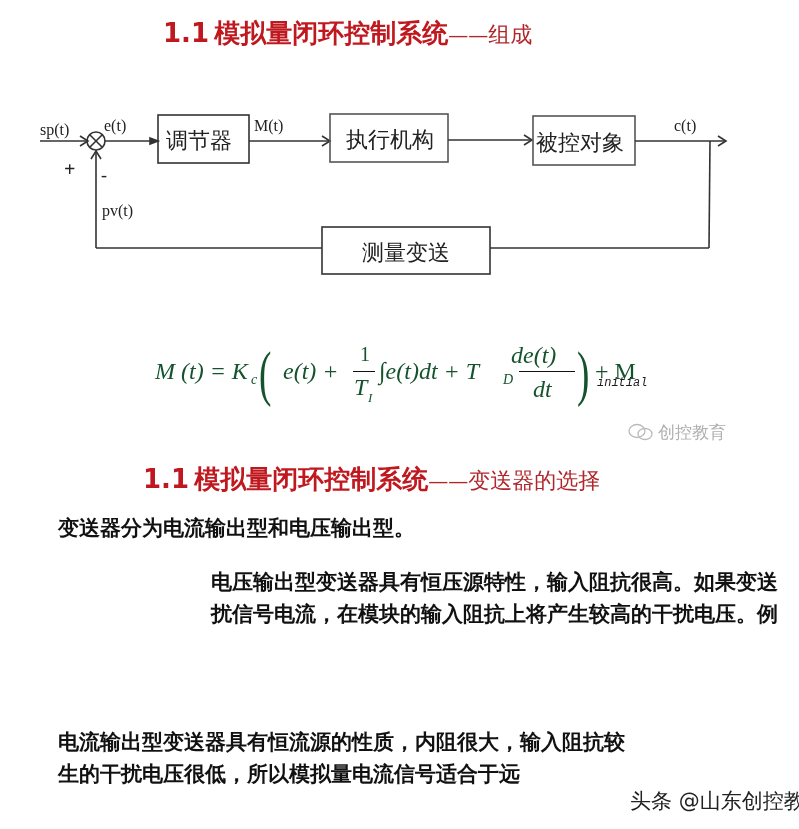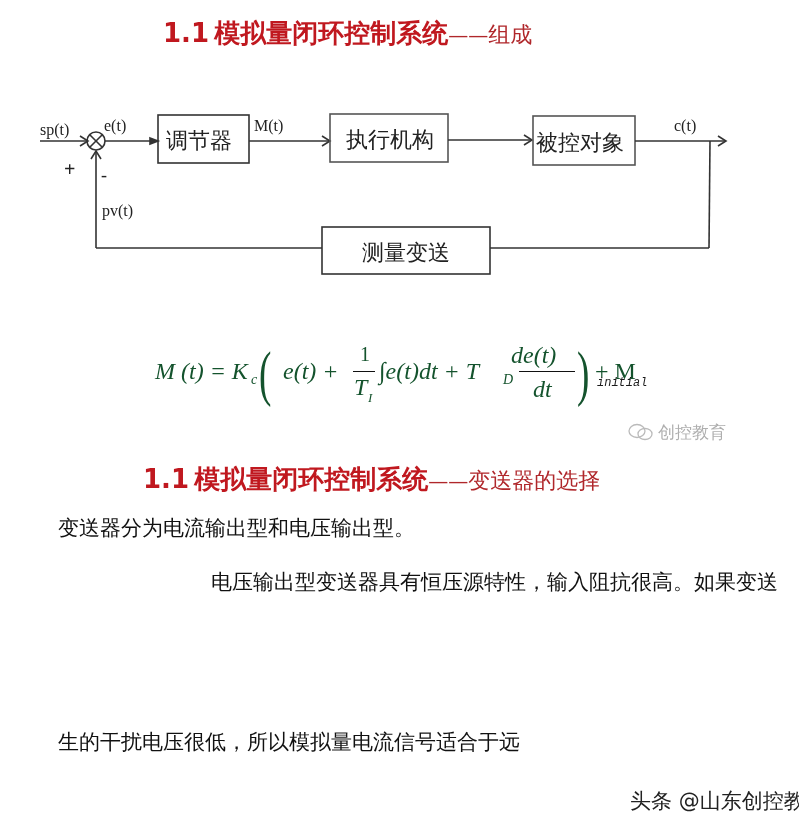--- a/index.html
+++ b/index.html
@@ -22,21 +22,21 @@
   .formula { position:absolute; left:155px; top:340px; height:70px; width:470px;
              font-family:"Liberation Serif", "DejaVu Serif", serif; font-style:italic;
              font-size:24px; color:#14532d; }
   .formula .part { position:absolute; white-space:nowrap; }
   .watermark1 { position:absolute; left:628px; top:373px; color:#9a9a9a;
                 font-family:"DejaVu Sans", "Liberation Sans", sans-serif; font-size:17px;
                 white-space:nowrap; opacity:0.8;margin-top:48px; }
   .watermark1 .wm-icon { display:inline-block; width:26px; height:18px; vertical-align:-3px; margin-right:4px; }
 
   .para { position:absolute; left:58px; font-family:"DejaVu Sans", "Liberation Sans", sans-serif;
-          font-size:21px; line-height:31.5px; color:#111; width:720px; font-weight:normal; }
+          font-size:21px; line-height:31.5px; color:#111; width:720px; font-weight:bold; }
   #p1 { top:513px; }
   #p2 { top:567px;text-align:right; }
   #p3 { top:727px; }
   .para .line { display:block; white-space:nowrap; }
 
   .watermark2 { position:absolute; left:630px; top:787px; font-family:"DejaVu Sans", "Liberation Sans", sans-serif;
                 font-size:21px; color:#222; white-space:nowrap; text-shadow:0 0 1px #fff, 1px 1px 0 #fff; }
 </style>
 </head>
 <body>
@@ -129,18 +129,20 @@
 <div class="title" id="title2">
   <span class="main num">1.1</span>
   <span class="main">模拟量闭环控制系统</span><span class="dash">——</span><span class="sub">变送器的选择</span>
 </div>
 
 <div class="para" id="p1">
   <span class="line">变送器分为电流输出型和电压输出型。</span>
 </div>
 <div class="para" id="p2">
   <span class="line">电压输出型变送器具有恒压源特性，输入阻抗很高。如果变送</span>
+  <span class="line">扰信号电流，在模块的输入阻抗上将产生较高的干扰电压。例</span>
 </div>
 <div class="para" id="p3">
+  <span class="line">电流输出型变送器具有恒流源的性质，内阻很大，输入阻抗较</span>
   <span class="line">生的干扰电压很低，所以模拟量电流信号适合于远</span>
 </div>
 
 <div class="watermark2">头条 @山东创控教育</div>
 
 </body></html>

